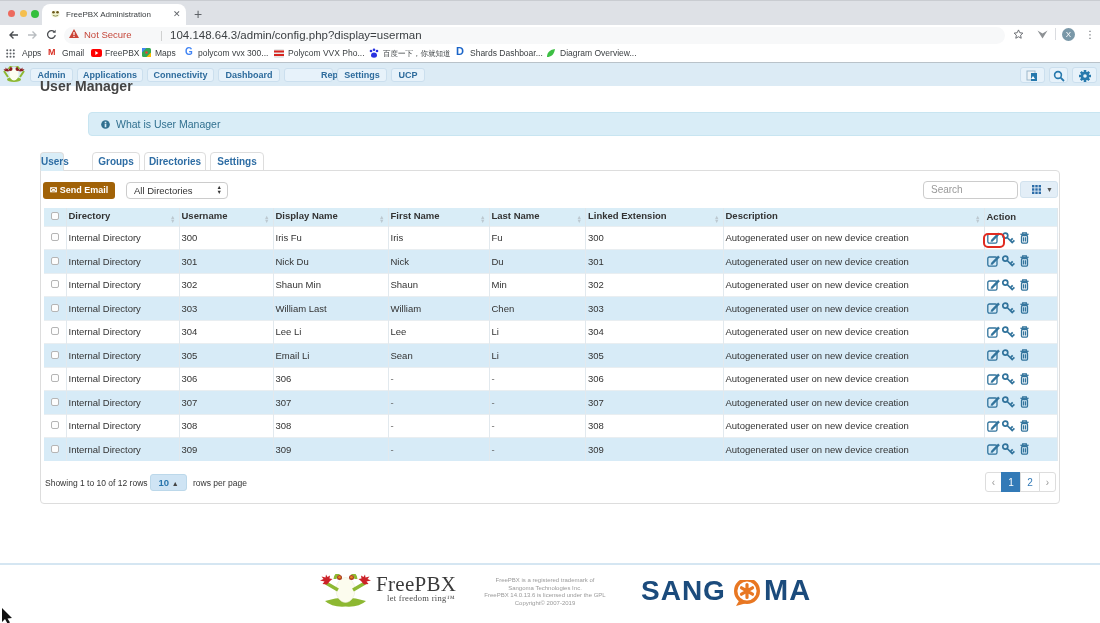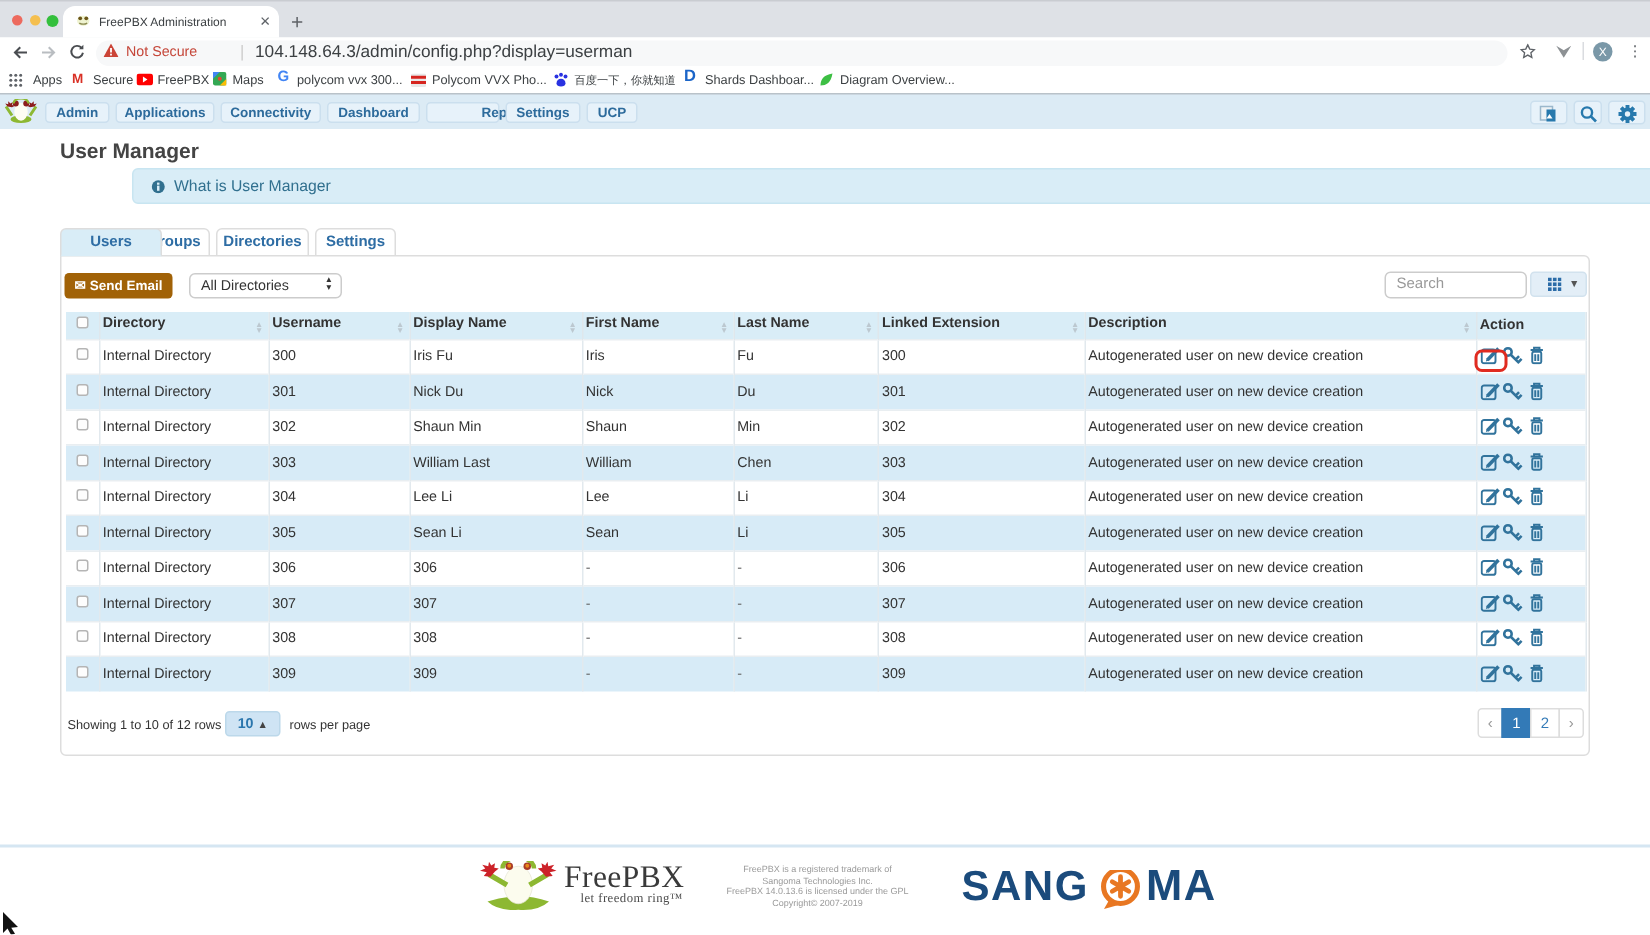--- a/index.html
+++ b/index.html
@@ -88,21 +88,21 @@
   <circle cx="1.2" cy="4.5" r="1"></circle>
       <circle cx="4.5" cy="4.5" r="1"></circle>
       <circle cx="7.8" cy="4.5" r="1"></circle>
   <circle cx="1.2" cy="7.8" r="1"></circle>
       <circle cx="4.5" cy="7.8" r="1"></circle>
       <circle cx="7.8" cy="7.8" r="1"></circle>
     </g>
 </svg>
 <div class="bk" style="left:22px;">Apps</div>
 <div class="abs" style="left:48px;top:47px;font-size:9px;font-weight:bold;color:#d93025;">M</div>
-<div class="bk" style="left:62px;">Secure</div>
+<div class="bk" style="left:62px;">Gmail</div>
 <svg class="abs" style="left:91px;top:49px" width="11" height="8" viewBox="0 0 11 8">
   <rect width="11" height="8" rx="2" fill="#f00"></rect>
     <path d="M4.3 2l3 2-3 2z" fill="#fff"></path>
 </svg>
 <div class="bk" style="left:105px;">FreePBX</div>
 <svg class="abs" style="left:142px;top:48px" width="9" height="10" viewBox="0 0 9 10">
   <rect width="9" height="9" rx="1.5" fill="#34a853"></rect>
     <path d="M0 0h4.5L0 4.5z" fill="#4285f4"></path>
   <path d="M9 9H4.5L9 4.5z" fill="#fbbc04"></path>
     <circle cx="4.5" cy="4.5" r="1.3" fill="#ea4335"></circle>
@@ -164,29 +164,29 @@
 <div class="icobtn" style="left:1072px;">
   <svg width="14" height="14" viewBox="0 0 14 14" style="margin-top:1px">
     <g stroke="#2779ad" stroke-width="2.6">
       <path d="M7 1v12M1 7h12M2.8 2.8l8.4 8.4M2.8 11.2l8.4-8.4"></path>
     </g>
     <circle cx="7" cy="7" r="4.3" fill="#2779ad"></circle>
     <circle cx="7" cy="7" r="1.8" fill="#e7f2fa"></circle>
   </svg>
 </div>
 
-<div class="abs" style="left:40px;top:92px;font-size:14px;font-weight:bold;color:#444;">User Manager</div>
+<div class="abs" style="left:40px;top:78px;font-size:14px;font-weight:bold;color:#444;">User Manager</div>
 <div class="abs" style="left:40px;top:112px;width:1020px;height:24px;background:#d9edf7;border:1px solid #c8e5f1;border-radius:4px;color:#31708f;font-size:10.5px;line-height:22px;margin-left:48px;">
   <svg style="position:absolute;left:12px;top:7px" width="9" height="9" viewBox="0 0 11 11">
       <circle cx="5.5" cy="5.5" r="5.3" fill="#31708f"></circle>
       <rect x="4.5" y="4.6" width="2" height="4.2" fill="#d9edf7"></rect>
       <rect x="4.5" y="2.1" width="2" height="1.8" fill="#d9edf7"></rect>
     </svg><span style="margin-left:27px;">What is User Manager</span>
 </div>
-<div class="tab" style="left:40px;width:68px;background:#d9edf7;border-bottom-color:#d9edf7;z-index:3;">Users</div>
+<div class="tab" style="left:40px;width:24px;background:#d9edf7;border-bottom-color:#d9edf7;z-index:3;">Users</div>
 <div class="tab" style="left:92px;width:48px;">Groups</div>
 <div class="tab" style="left:144px;width:62px;">Directories</div>
 <div class="tab" style="left:210px;width:54px;">Settings</div>
 <div class="abs" style="left:40px;top:170px;width:1020px;height:334px;background:#fff;border:1px solid #ddd;border-radius:0 4px 4px 4px;"></div>
 <div class="abs" style="left:43px;top:182px;width:72px;height:17px;background:#a16207;border-radius:3px;color:#fff;font-weight:bold;font-size:9px;line-height:17px;text-align:center;">✉ Send Email</div>
 <div class="abs" style="left:126px;top:182px;width:102px;height:17px;background:#fff;border:1px solid #ccc;border-radius:4px;font-size:9.5px;color:#333;line-height:15px;padding-left:7px;">All Directories<span style="float:right;margin-right:5px;margin-top:2px;font-size:5.5px;line-height:5px;color:#333;text-align:center;">▲<br>▼</span></div>
 <div class="abs" style="left:923px;top:181px;width:95px;height:18px;background:#fff;border:1px solid #ccc;border-radius:4px;font-size:10px;color:#999;line-height:16px;padding-left:7px;">Search</div>
 <div class="abs" style="left:1020px;top:181px;width:38px;height:17px;background:#e3eef7;border:1px solid #d2e2ee;border-radius:3px;">
   <svg width="9" height="9" viewBox="0 0 9 9" style="position:absolute;left:11px;top:3px;">
     <g fill="#2b6ca8">
@@ -348,21 +348,21 @@
               <path d="M33.4 3.3h8.2"></path>
               <rect x="34.5" y="4.5" width="6" height="7.6" rx="1"></rect>
               <path d="M36.5 6.2v4.4M38.5 6.2v4.4"></path>
             </g>
           </svg></td>
       </tr>
 <tr class="s">
         <td><span class="cb"></span></td>
         <td>Internal Directory</td>
         <td>305</td>
-        <td>Sean Li</td>
+        <td>Email Li</td>
         <td>Sean</td>
         <td>Li</td>
         <td>305</td>
         <td>Autogenerated user on new device creation</td>
         <td><svg width="46" height="13" viewBox="0 0 46 13" style="vertical-align:middle;margin-top:-2px">
             <g stroke="#31739c" fill="none">
               <rect x="0.8" y="3" width="9.2" height="9.2" rx="1.6" stroke-width="1.3"></rect>
               <path d="M4.6 10L12 2.4" stroke-width="2.4"></path>
               <path d="M3.6 11l2-.7-1.5-1.3z" fill="#31739c" stroke="none"></path>
             </g>

